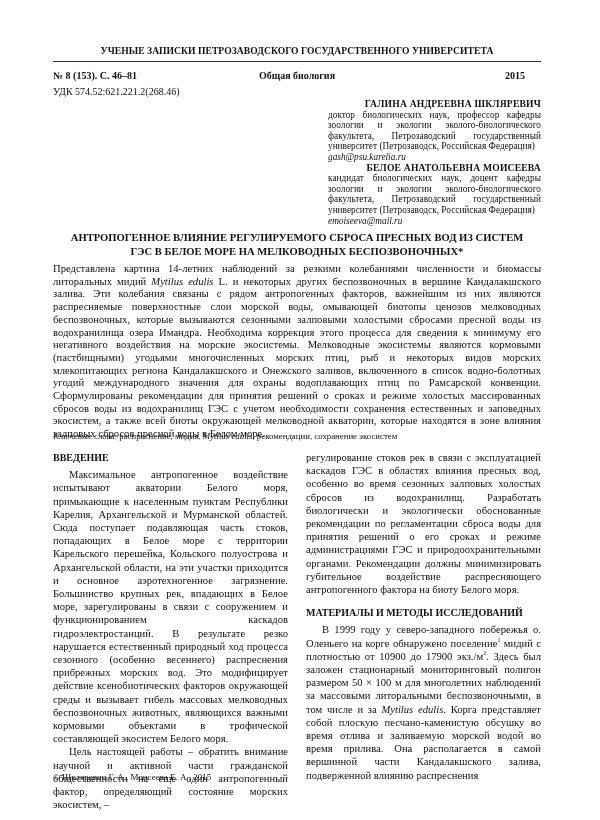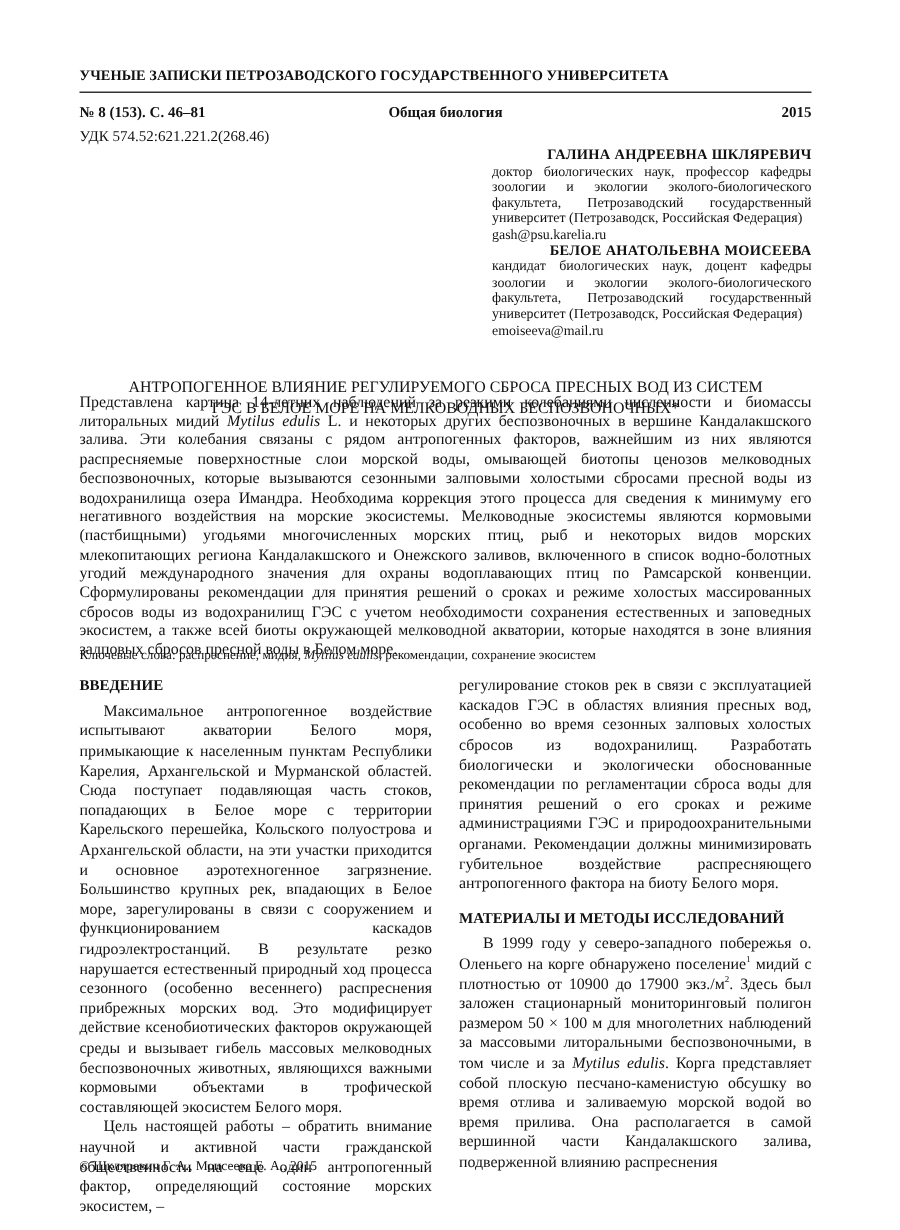--- a/index.html
+++ b/index.html
@@ -1,32 +1,32 @@
 <!DOCTYPE html>
 <html><head>
 <meta charset="utf-8">
 <style>
   html, body { margin: 0; padding: 0; background: #ffffff; }
   body { width: 600px; height: 820px; position: relative; overflow: hidden;
          font-family: "Liberation Serif", "DejaVu Serif", serif; color: #111; }
   .page { position: absolute; left: 53px; top: 0; width: 488px; }
-  .journal { position: absolute; top: 45px; left: 0; width: 488px; 
+  .journal { position: absolute; top: 45px; left: 0; width: 488px; text-align: center;
              font-weight: bold; font-size: 9.6px; letter-spacing: 0.05px; }
   .rule { position: absolute; top: 61px; left: 0; width: 488px; border-top: 1px solid #333; }
   .issue-row { position: absolute; top: 70px; left: 0; width: 488px; font-weight: bold; font-size: 10px; }
   .issue-row .l { position: absolute; left: 0; }
   .issue-row .c { position: absolute; left: 0; width: 488px; text-align: center; }
-  .issue-row .r { position: absolute; right: 0; }
+  .issue-row .r { position: absolute; right: 16px; }
   .udk { position: absolute; top: 86px; left: 0; font-size: 10px; }
   .authors { position: absolute; top: 99px; left: 275px; width: 213px; font-size: 9.3px; line-height: 10.6px; }
   .author-name { text-align: right; font-weight: bold; font-size: 9.6px; letter-spacing: 0.2px; }
   .author-desc { text-align: justify; }
-  .author-email { }
+  .author-email { font-style: italic; }
   .title { position: absolute; top: 231px; left: 0; width: 488px; text-align: center;
-           font-weight: normal; font-size: 10.6px; line-height: 14px; margin-top: 21px; }
+           font-weight: bold; font-size: 10.6px; line-height: 14px; }
   .abstract { position: absolute; top: 263px; left: 0; width: 488px; font-size: 10.6px;
               line-height: 12.7px; text-align: justify; }
   .keywords { position: absolute; top: 431px; left: 0; width: 488px; font-size: 8.8px; }
   .col { position: absolute; width: 235px; font-size: 10.6px; line-height: 13.2px; text-align: justify; }
   .col.left { top: 451px; left: 0; }
   .col.right { top: 451px; left: 253px; }
   .section-h { font-weight: bold; font-size: 10px; margin: 0 0 4px 0; }
   .para { text-indent: 16px; margin: 0; }
   .copyright { position: absolute; top: 772px; left: 0; font-size: 9px; }
   em, i { font-style: italic; }

